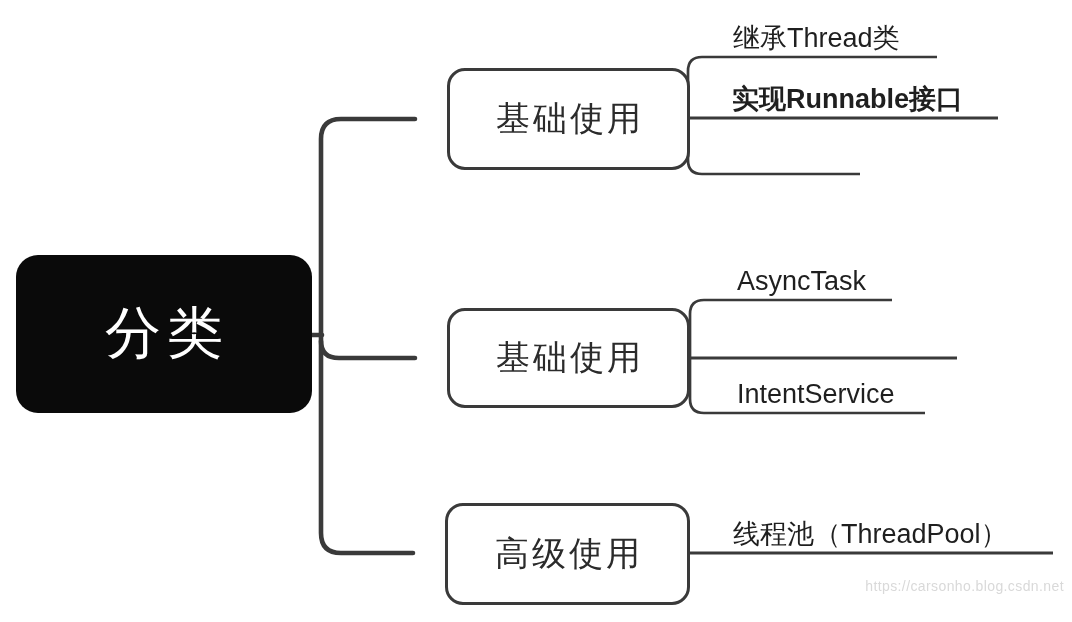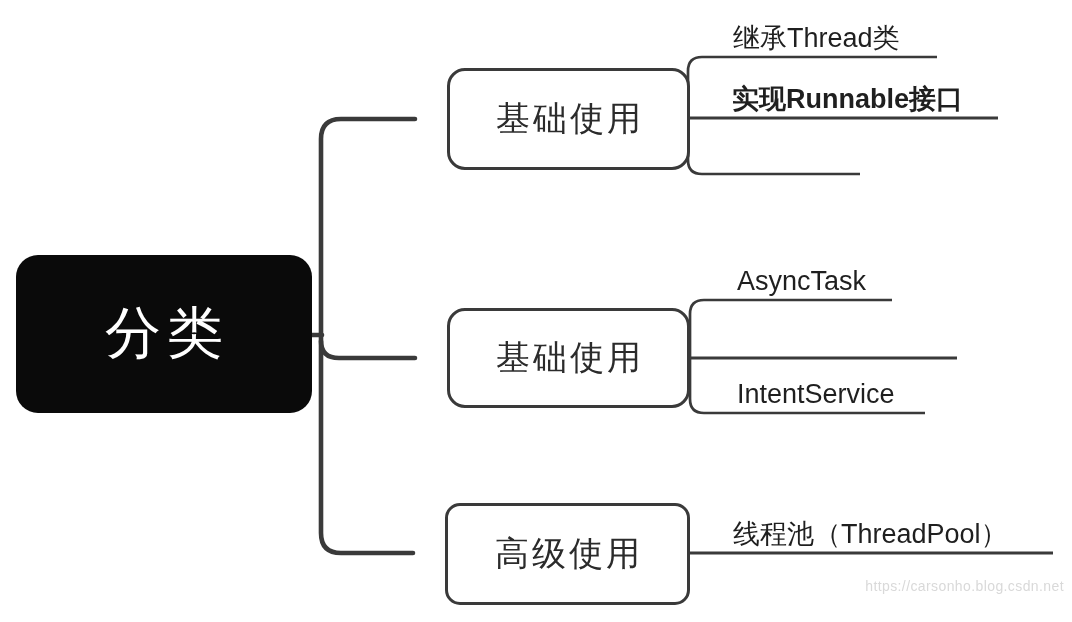--- a/index.html
+++ b/index.html
@@ -37,21 +37,21 @@
     border: 3px solid var(--line, #3a3a3a);
     border-radius: 18px;
     display: flex; align-items: center; justify-content: center;
     font-size: 34px; font-weight: 500;
     letter-spacing: 3px; text-indent: 3px;
     color: var(--node-text, #2b2b2b);
     margin-left: 32px;
   }
   #branch-box-0 { left: 415px; top: 68px;  width: 243px; height: 102px; }
   #branch-box-1 { left: 415px; top: 308px; width: 243px; height: 100px; }
-  #branch-box-2 { left: 413px; top: 503px; width: 245px; height: 102px; border-radius: 15px; }
+  #branch-box-2 { left: 413px; top: 503px; width: 245px; height: 102px; }
 
   .leaf-label {
     position: absolute;
     height: 30px; line-height: 30px;
     font-size: 27px; font-weight: 500;
     color: var(--leaf-text, #1f1f1f);
     white-space: nowrap;
   }
   #leaf-0-0 { left: 733px; top: 23px; }
   #leaf-0-1 { left: 732px; top: 84px; font-weight: bold; }

